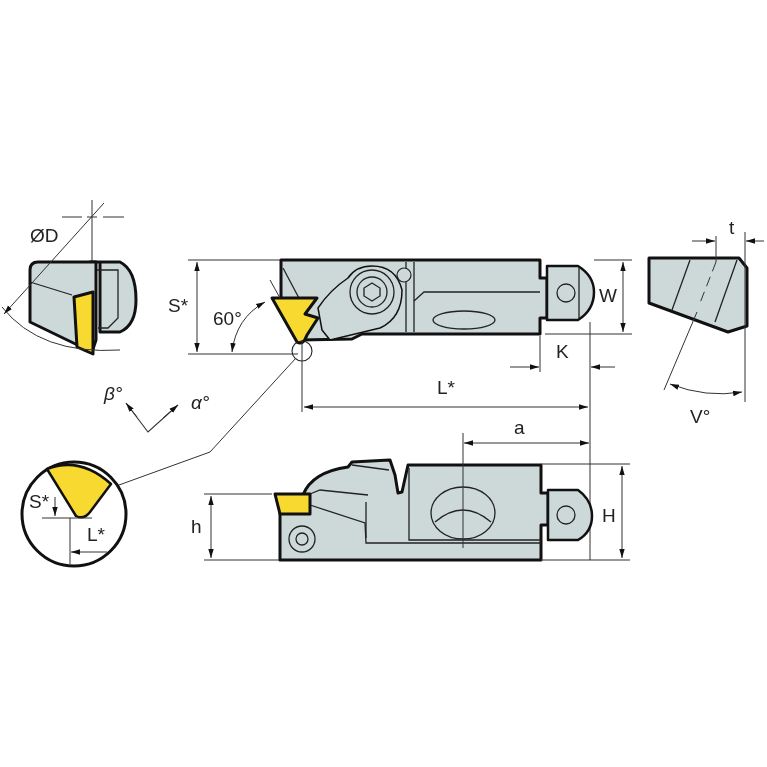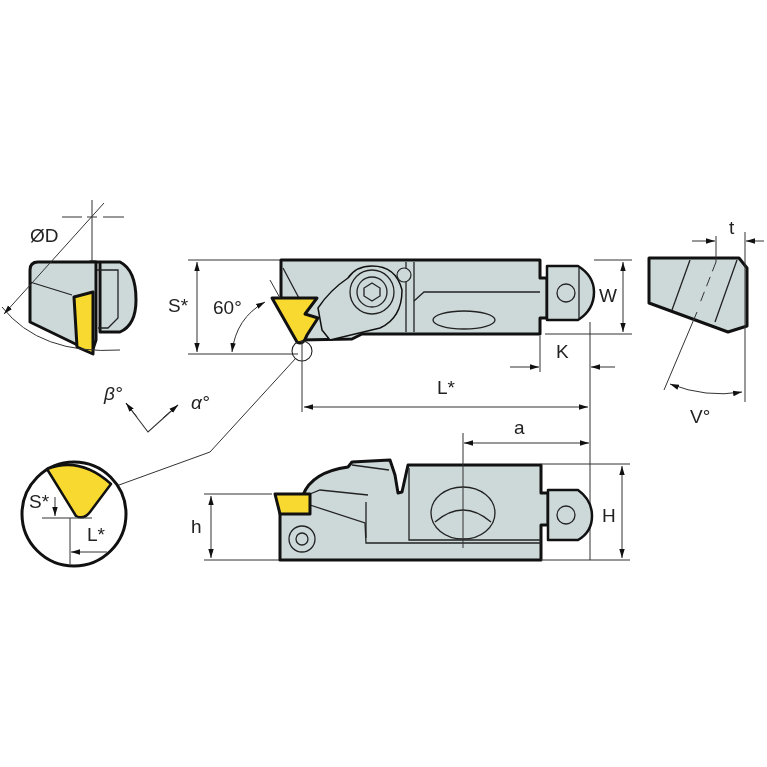--- a/index.html
+++ b/index.html
@@ -142,21 +142,21 @@
 
     <line class="dim" x1="541" y1="464" x2="630" y2="464"></line>
     <line class="dim" x1="541" y1="560" x2="630" y2="560"></line>
     <line class="dim" x1="622" y1="466" x2="622" y2="558" marker-start="url(#arr)" marker-end="url(#arr)"></line>
   </g>
 </svg>
 
 <span class="lbl" style="left:30px;top:226px;">ØD</span>
 
 <span class="lbl" style="left:168px;top:296px;">S*</span>
-<span class="lbl" style="left:213px;top:298px;">60°</span>
+<span class="lbl" style="left:213px;top:309px;">60°</span>
 <span class="lbl" style="left:599px;top:286px;">W</span>
 <span class="lbl" style="left:556px;top:342px;">K</span>
 <span class="lbl" style="left:437px;top:378px;">L*</span>
 
 <span class="lbl" style="left:729px;top:218px;">t</span>
 <span class="lbl" style="left:690px;top:407px;">V°</span>
 
 <span class="lbl lbl-it" style="left:104px;top:384px;">β°</span>
 <span class="lbl lbl-it" style="left:191px;top:393px;">α°</span>
 

